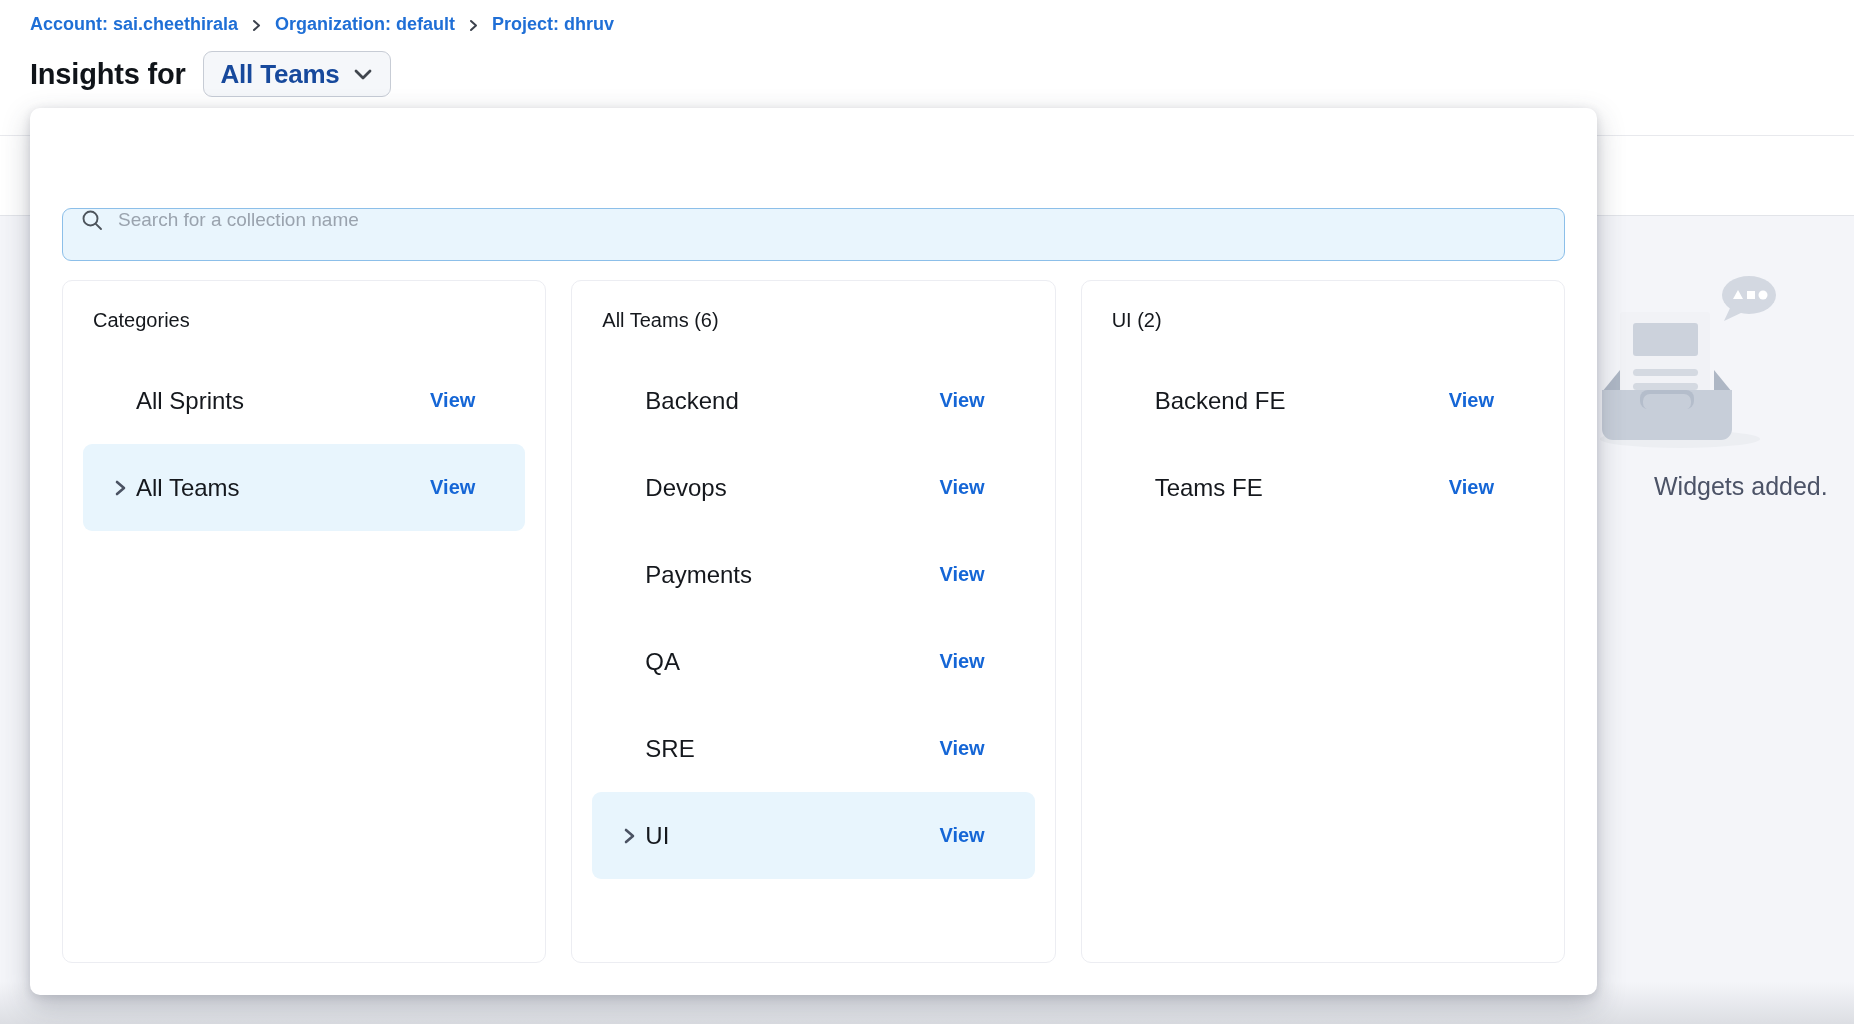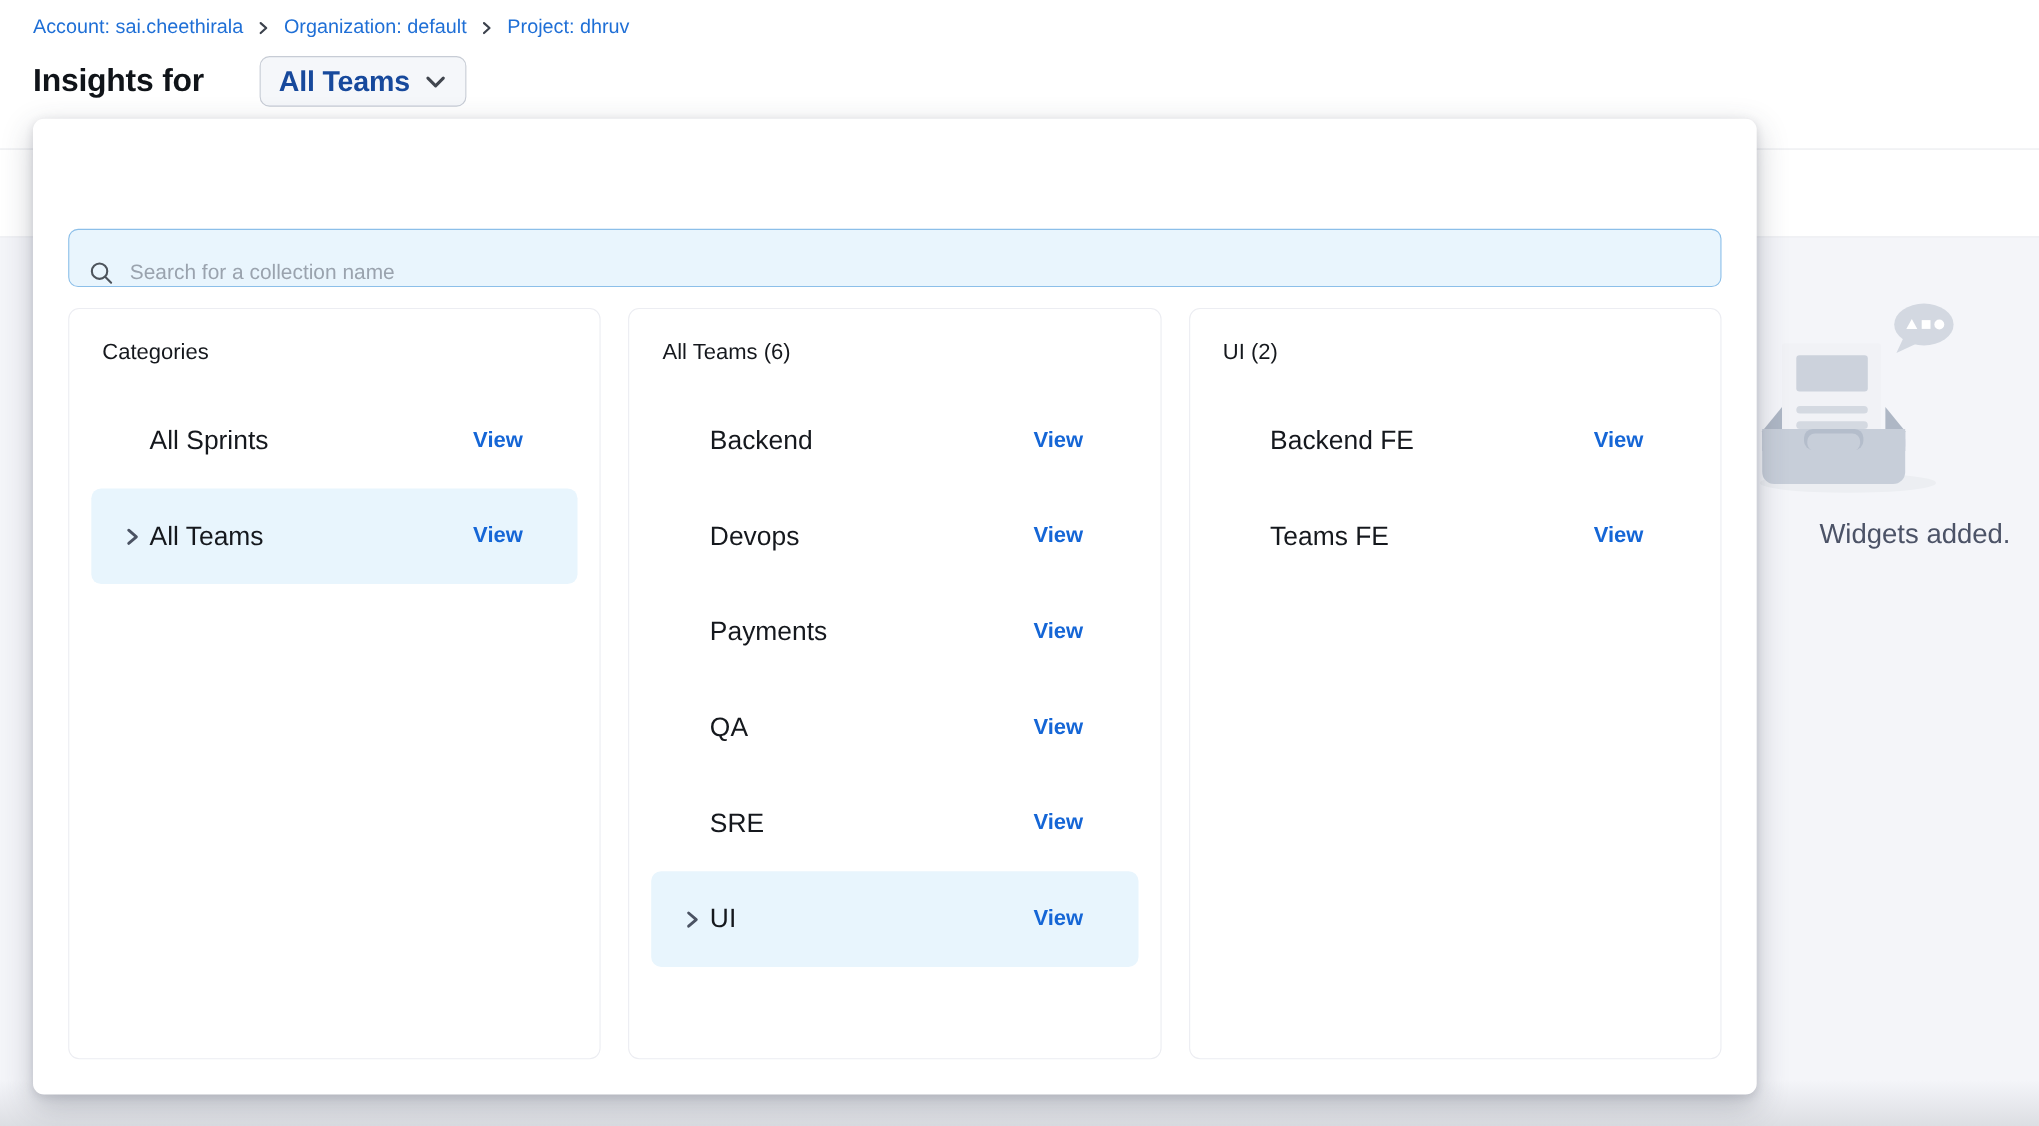--- a/index.html
+++ b/index.html
@@ -10,36 +10,36 @@
   .bg-line1{position:absolute;left:0;right:0;top:135px;height:1px;background:#e8e9ed;}
   .bg-line2{position:absolute;left:0;right:0;top:215px;height:1px;background:#e2e4e9;}
   .bg-content{position:absolute;left:0;right:0;top:216px;bottom:0;background:#f4f5f9;}
   .bottom-fade{position:absolute;left:0;right:0;bottom:0;height:42px;
     background:linear-gradient(to bottom, rgba(220,222,227,0) 0%, #dcdee3 100%);}
   .empty-state-svg{position:absolute;left:1596px;top:258px;}
   .empty-caption{position:absolute;left:1654px;top:472px;font-size:25px;color:#4c5367;white-space:nowrap;}
 
   
   #topbar{position:absolute;left:30px;top:14px;z-index:2;}
-  .breadcrumb{display:flex;align-items:center;gap:13px;font-size:18px;color:#1f6fd6;}
+  .breadcrumb{display:flex;align-items:center;gap:13px;font-size:18px;color:#1f6fd6;font-weight:bold;}
   .crumb{cursor:pointer;white-space:nowrap;}
   .crumb-sep{display:flex;align-items:center;margin-top:1px;}
-  .title-row{display:flex;align-items:center;margin-top:16px;gap:33px;}
+  .title-row{display:flex;align-items:center;margin-top:16px;}
   .page-title{font-size:29px;font-weight:800;color:#101419;letter-spacing:-0.2px;white-space:nowrap;}
   .dropdown-btn{margin-left:17px;height:44px;display:flex;align-items:center;gap:11px;
     padding:0 15px 0 17px;background:#f5f7fa;border:1px solid #c7ccd5;border-radius:9px;cursor:pointer;}
   .dropdown-btn-label{font-size:26px;font-weight:700;color:#17499c;letter-spacing:-0.2px;}
 
   
   #modal{position:absolute;left:30px;top:108px;width:1567px;height:887px;background:#ffffff;
     border-radius:10px;z-index:10;
     box-shadow:0 10px 28px rgba(55,60,75,0.28), 0 2px 8px rgba(55,60,75,0.14);}
   .modal-title{position:absolute;left:32px;top:40px;font-size:21.5px;font-weight:700;color:#15181d;}
   .search-box{position:absolute;left:32px;top:100px;width:1503px;height:53px;box-sizing:border-box;
-    background:#e9f5fd;border:1.5px solid #8cbfe9;border-radius:9px;display:flex;align-items:flex-end;}
+    background:#e9f5fd;border:1.5px solid #8cbfe9;border-radius:9px;display:flex;align-items:flex-start;}
   .search-box svg{margin:0 14px 0 18px;flex:none;}
   .search-input{flex:1;border:none;outline:none;background:transparent;font-size:19px;color:#15181d;
     font-family:"Liberation Sans","DejaVu Sans",sans-serif;padding:0;}
   .search-input::placeholder{color:#9aa3ae;}
   .columns{position:absolute;left:32px;top:172px;width:1503px;height:683px;display:flex;gap:25px;}
   .card{flex:1;box-sizing:border-box;border:1px solid #ecedf2;border-radius:10px;background:#fff;overflow:hidden;}
   .card-header{margin:27px 30px 25px 30px;font-size:20px;color:#15181d;height:24px;line-height:24px;}
   .row{height:87px;margin:0 20px;border-radius:9px;display:flex;align-items:center;
     padding:0 50px 0 30px;cursor:pointer;}
   .row.selected{background:#e8f5fd;}

